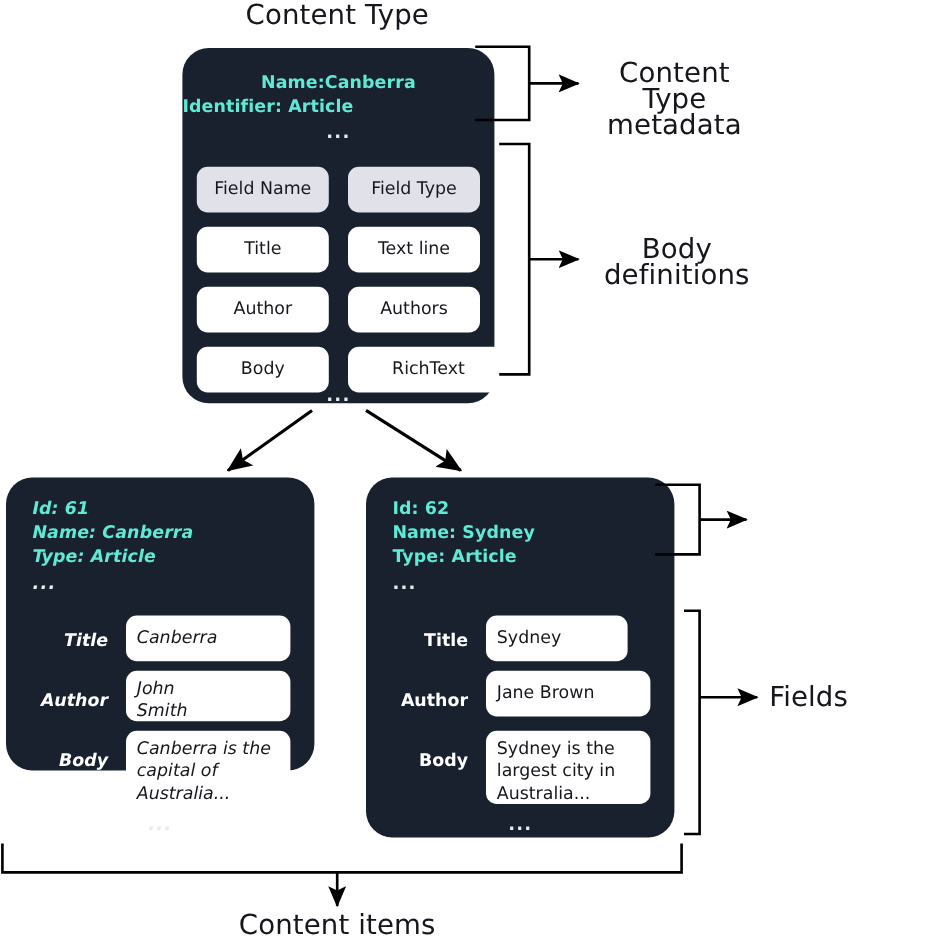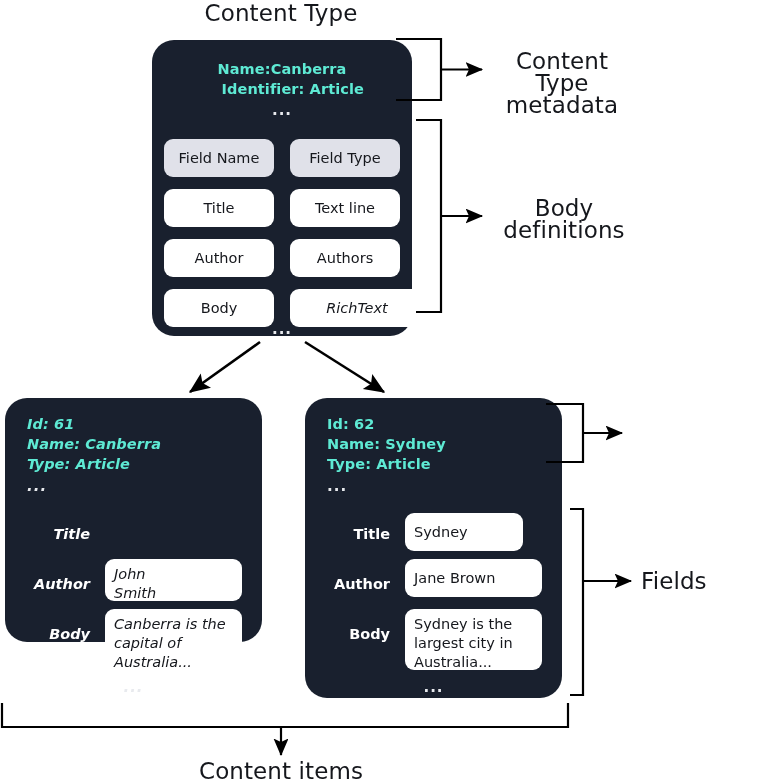--- a/index.html
+++ b/index.html
@@ -107,46 +107,49 @@
 </head>
 <body>
 
 <div id="stage">
 
   <div class="abs caption" style="left:181px; top:2px; width:200px;">Content Type</div>
 
   <div class="abs card" style="left:152px; top:40px; width:260px; height:296px;">
 
     <div class="abs card-title" style="left:0; top:19px; width:260px; text-align:center;">Name:Canberra</div>
-    <div class="abs card-title" style="left:0; top:39px; width:212px; text-align:right;">Identifier: Article</div>
+    <div class="abs card-title" style="left:0; top:39px; width:212px; text-align:left;">Identifier: Article</div>
     <div class="abs ellipsis-dots" style="left:0; top:64px; width:260px; text-align:center;">...</div>
 
     <div class="abs pill header" style="left:12px; top:83px; width:110px; height:38px;">Field Name</div>
     <div class="abs pill header" style="left:138px; top:83px; width:110px; height:38px;">Field Type</div>
 
     <div class="abs pill" style="left:12px; top:133px; width:110px; height:38px;">Title</div>
     <div class="abs pill" style="left:138px; top:133px; width:110px; height:38px;">Text line</div>
 
     <div class="abs pill" style="left:12px; top:183px; width:110px; height:38px;">Author</div>
     <div class="abs pill" style="left:138px; top:183px; width:110px; height:38px;">Authors</div>
 
     <div class="abs pill" style="left:12px; top:233px; width:110px; height:38px;">Body</div>
-    <div class="abs pill" style="left:138px; top:233px; width:134px; height:38px;font-style:italic;">RichText</div>
+    <div class="abs pill" style="left:138px; top:233px; width:134px; height:38px;">RichText</div>
 
     <div class="abs ellipsis-dots" style="left:0; top:283px; width:260px; text-align:center;">...</div>
   </div>
 
   <div class="abs card" style="left:5px; top:398px; width:257px; height:244px;font-style:italic;">
 
     <div class="abs card-title" style="left:22px; top:16px;">Id: 61</div>
     <div class="abs card-title" style="left:22px; top:36px;">Name: Canberra</div>
     <div class="abs card-title" style="left:22px; top:56px;">Type: Article</div>
     <div class="abs ellipsis-dots" style="left:22px; top:82px;">...</div>
 
     <div class="abs field-label" style="left:20px; top:127px; width:65px;">Title</div>
+    <div class="abs field-value" style="left:100px; top:115px; width:137px; height:38px;">
+        <span>Canberra</span>
+      </div>
 
     <div class="abs field-label" style="left:20px; top:177px; width:65px;">Author</div>
     <div class="abs field-value" style="left:100px; top:161px; width:137px; height:42px; align-items:flex-start;">
         <span style="max-width:60px;">John Smith</span>
       </div>
 
     <div class="abs field-label" style="left:20px; top:227px; width:65px;">Body</div>
     <div class="abs field-value" style="left:100px; top:211px; width:137px; height:61px; align-items:flex-start;">
         <span>Canberra is the capital of Australia...</span>
       </div>

